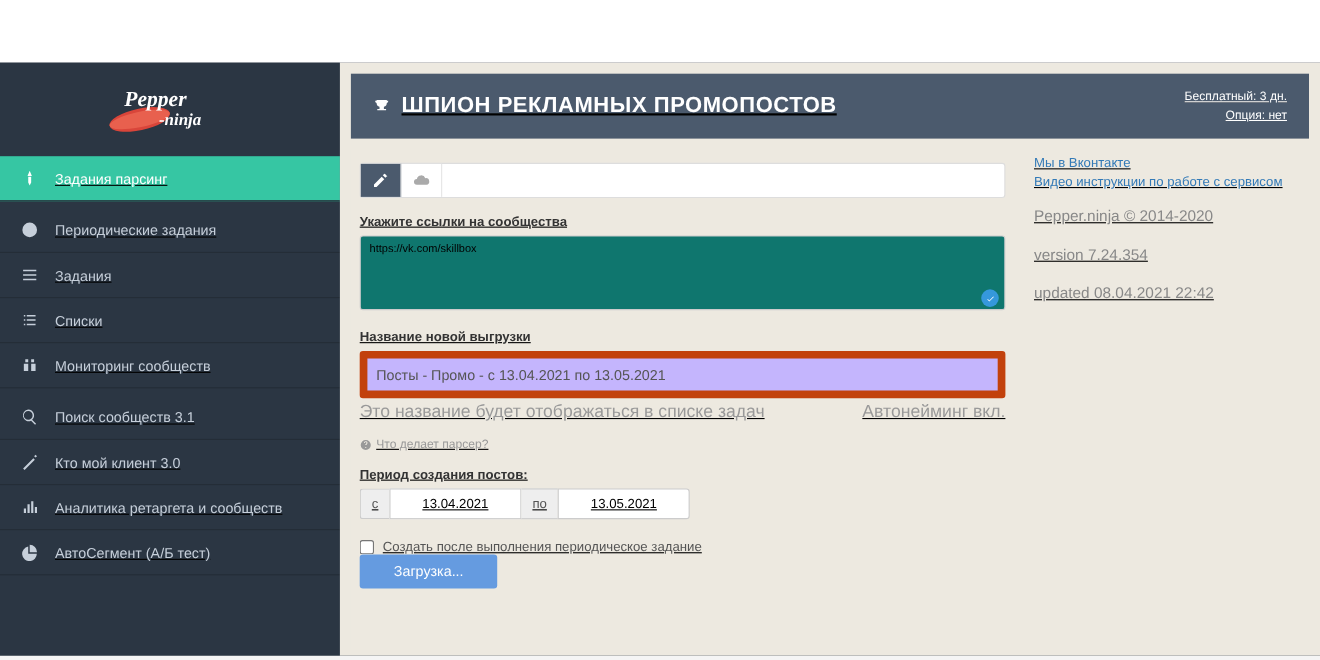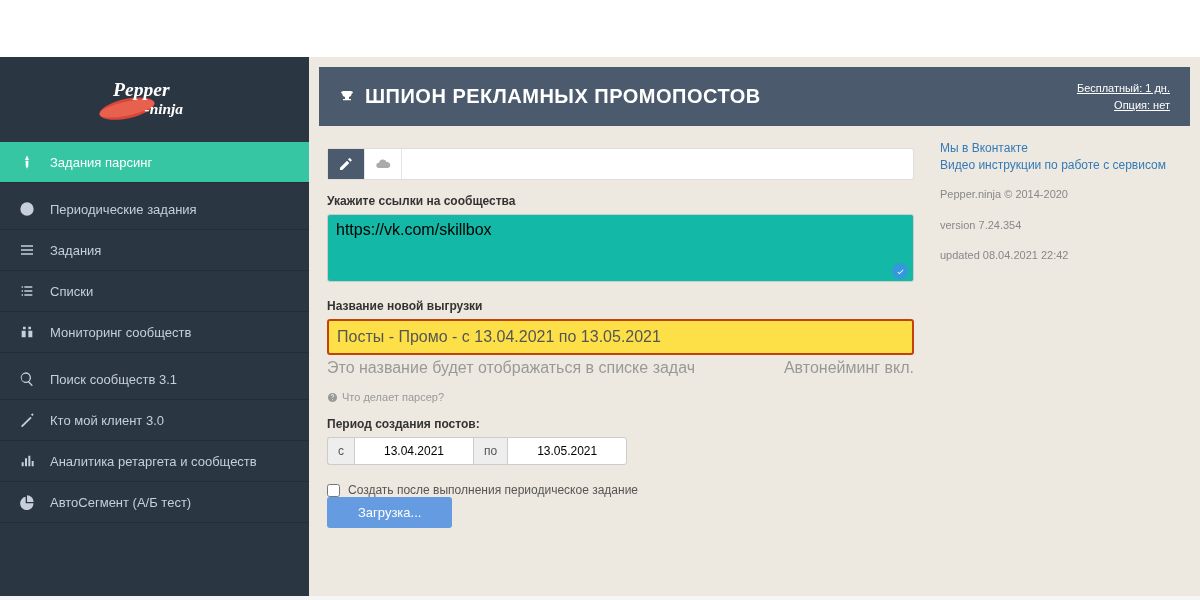--- a/index.html
+++ b/index.html
@@ -1,17 +1,17 @@
 <!DOCTYPE html>
 <html><head>
   <meta charset="utf-8">
   <style>
     * { margin: 0; padding: 0; box-sizing: border-box; }
     body { font-family: Arial, sans-serif; background: #f5f5f5; font-size: 13px; }
-    .page { width: 1200px; height: 596px; margin: 0 auto; position: relative; }
+    .page { width: 1200px; height: 596px; margin: 0 auto; position: relative; text-decoration: underline; }
     .top-gap { height: 57px; background: #fff; }
     .app { display: flex; height: 543px; background: #2b3643; }
     
     .sidebar { width: 309px; background: #2b3643; color: #b4bcc8; }
     .logo { padding: 18px 0 15px; text-align: center; }
     .logo svg { width: 140px; }
     
     .nav-group { margin-bottom: 6px; }
     .nav-item { display: flex; align-items: center; padding: 11px 18px; cursor: pointer; color: #c6cfda; font-size: 13px; border-bottom: 1px solid #242d37; }
     .nav-item.active { background: #36c6a3; color: #fff; }
@@ -31,44 +31,44 @@
     
     .tab-icons { background: #fff; border: 1px solid #ddd; border-radius: 3px; padding: 0; display: flex; margin-bottom: 14px; }
     .tab-icon-btn { padding: 7px 10px; border-right: 1px solid #e5e5e5; background: #fff; display: flex; align-items: center; }
     .tab-icon-btn.active { background: #4b5a6d; }
     .tab-icon-btn svg { width: 16px; height: 16px; }
     .tab-icon-btn.active svg { fill: #fff; }
     .tab-icon-btn.inactive svg { fill: #aaa; }
     
     .field-label { font-size: 12px; font-weight: bold; color: #333; margin-bottom: 6px; }
     .textarea-wrap { position: relative; margin-bottom: 14px; }
-    .textarea { width: 100%; height: 68px; border: 1px solid #ccc; border-radius: 3px; padding: 6px 8px; font-size: 16px; font-family: inherit; resize: none; background: #14b8a6; }
+    .textarea { width: 100%; height: 68px; border: 1px solid #ccc; border-radius: 3px; padding: 6px 8px; font-size: 10px; font-family: inherit; resize: none; background: #0f766e; }
     .check-badge { position: absolute; right: 6px; bottom: 6px; width: 16px; height: 16px; background: #3598dc; border-radius: 50%; display: flex; align-items: center; justify-content: center; }
     .check-badge svg { width: 9px; height: 9px; fill: #fff; }
     
-    .text-input { width: 100%; border: 2px solid #c2410c; border-radius: 3px; padding: 7px 8px; font-size: 16px; background: #fde047; color: #555; }
+    .text-input { width: 100%; border: 7px solid #c2410c; border-radius: 3px; padding: 7px 8px; font-size: 13px; background: #c4b5fd; color: #555; }
     .hint-row { display: flex; justify-content: space-between; font-size: 16px; color: #999; margin-top: 4px; margin-bottom: 14px; }
     
     .help-link { font-size: 11px; color: #999; margin-bottom: 14px; display: flex; align-items: center; }
     .help-link svg { width: 11px; height: 11px; margin-right: 4px; fill: #999; }
     
     .date-row { display: flex; align-items: center; gap: 0; margin-bottom: 18px; }
     .date-addon { border: 1px solid #ccc; background: #eee; padding: 6px 10px; font-size: 12px; color: #555; }
     .date-addon.left { border-radius: 3px 0 0 3px; border-right: none; }
     .date-addon.mid { border-left: none; border-right: none; text-align: center; }
     .date-input { border: 1px solid #ccc; padding: 6px 8px; font-size: 12px; width: 120px; text-align: center; background: #fff; }
     .date-input.last { border-radius: 0 3px 3px 0; }
     
     .checkbox-row { display: flex; align-items: center; font-size: 12px; color: #555; }
     .checkbox-row input { margin-right: 8px; }
     
     .submit-btn { background: #659be0; color: #fff; border: none; padding: 8px 31px; border-radius: 3px; font-size: 13px; cursor: pointer; }
     
     .side-link { color: #337ab7; font-size: 12px; display: block; margin-bottom: 3px; text-decoration: none; }
-    .side-text { color: #888; font-size: 11px; margin-top: 14px; line-height: 1.5; }
+    .side-text { color: #888; font-size: 14px; margin-top: 14px; line-height: 1.5; }
   </style>
 </head>
 <body>
 
 <div class="page">
   <div class="top-gap"></div>
   <div class="app">
 
     <div class="sidebar">
       <div class="logo">
@@ -164,21 +164,21 @@
 
     <div class="main">
       <div class="header-bar">
         <div class="header-title">
           <svg viewBox="0 0 24 24">
               <path d="M5 3h14v4a5 5 0 01-4 4.9V15h3v2H6v-2h3v-3.1A5 5 0 015 7V3zm-2 1h2v3a3 3 0 01-2-3zm16 0h2a3 3 0 01-2 3V4z"></path>
             </svg>
           <span>ШПИОН РЕКЛАМНЫХ ПРОМОПОСТОВ</span>
         </div>
         <div class="header-right">
-          <a href="#">Бесплатный: 1 дн.</a>
+          <a href="#">Бесплатный: 3 дн.</a>
           <a href="#">Опция: нет</a>
         </div>
       </div>
 
       <div class="content-row">
         <div class="content-main">
           
           <div class="tab-icons">
             <div class="tab-icon-btn active">
               <svg viewBox="0 0 24 24">

